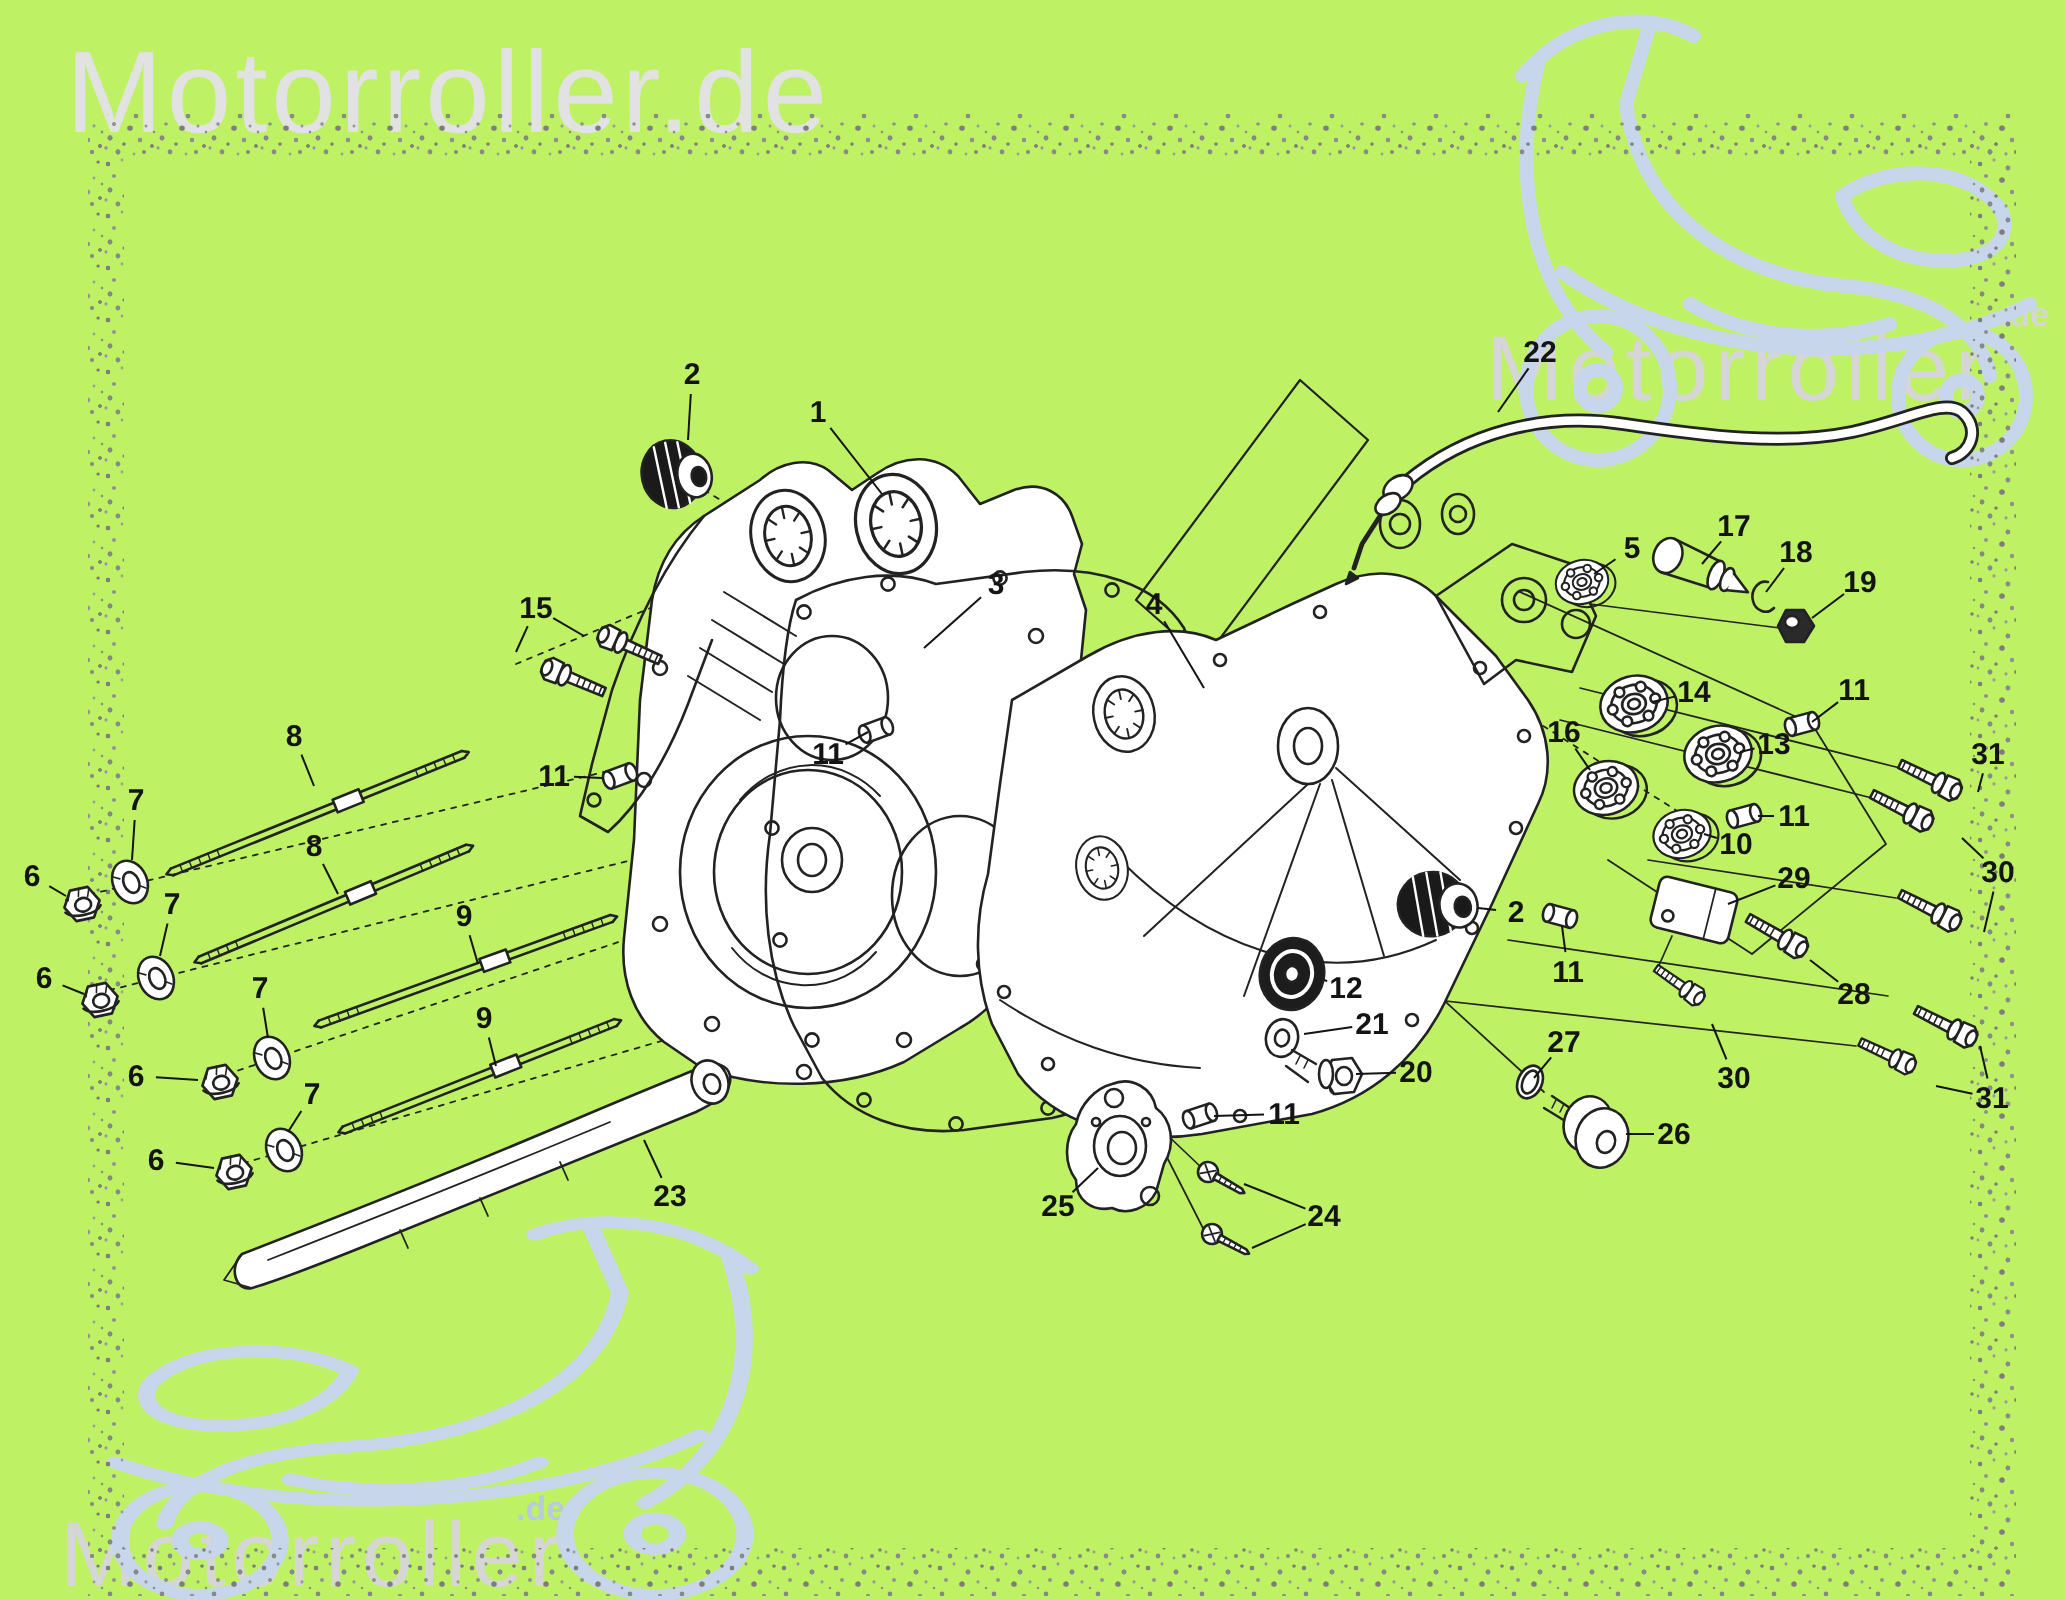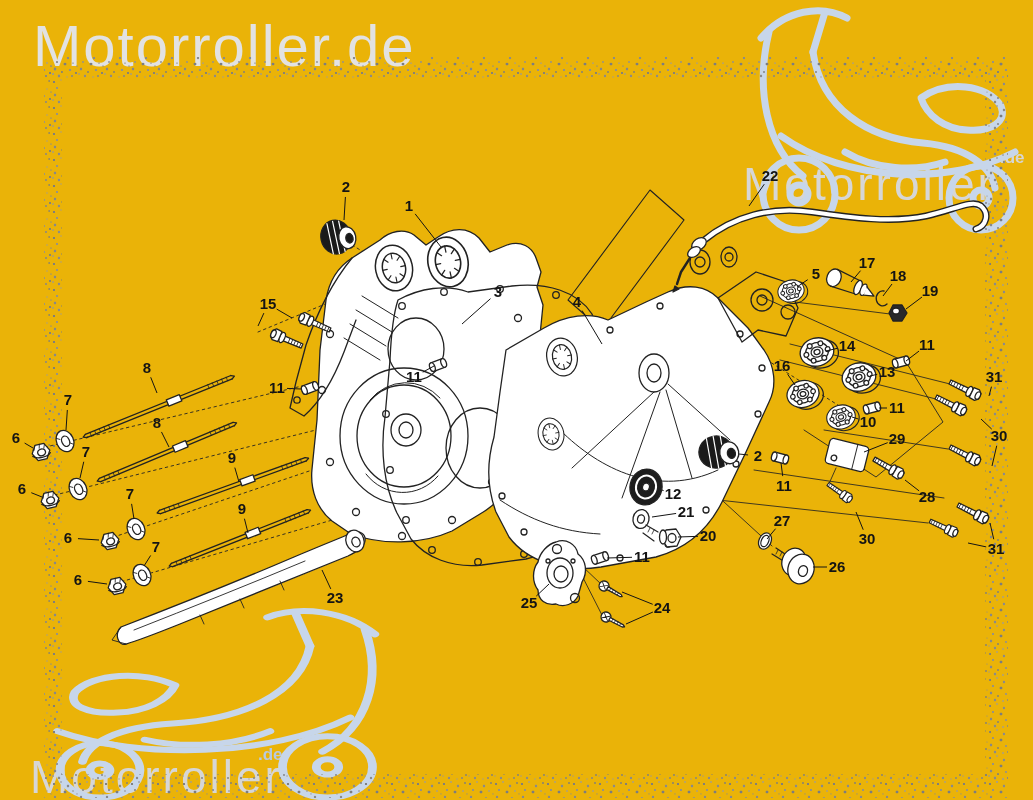--- a/index.html
+++ b/index.html
@@ -1,16 +1,16 @@
 <!DOCTYPE html>
 <html><head>
 <meta charset="utf-8">
 <style>
   html,body{margin:0;padding:0;background:#ffffff;}
-  .stage{position:relative;width:1033px;height:800px;background:#eab308;overflow:hidden;
+  .stage{position:relative;width:1033px;height:800px;background:#bef264;overflow:hidden;
          font-family:"Liberation Sans", sans-serif;}
   svg{display:block}
   .callout-num{font:bold 15px "Liberation Sans", sans-serif; text-anchor:middle;}
   .wm-top{font:58px "Liberation Sans", sans-serif; letter-spacing:2px;}
   .wm-side{font:46px "Liberation Sans", sans-serif; letter-spacing:3px;}
   .wm-sup{font:bold 17px "Liberation Sans", sans-serif;}
 </style>
 </head>
 <body>
 

